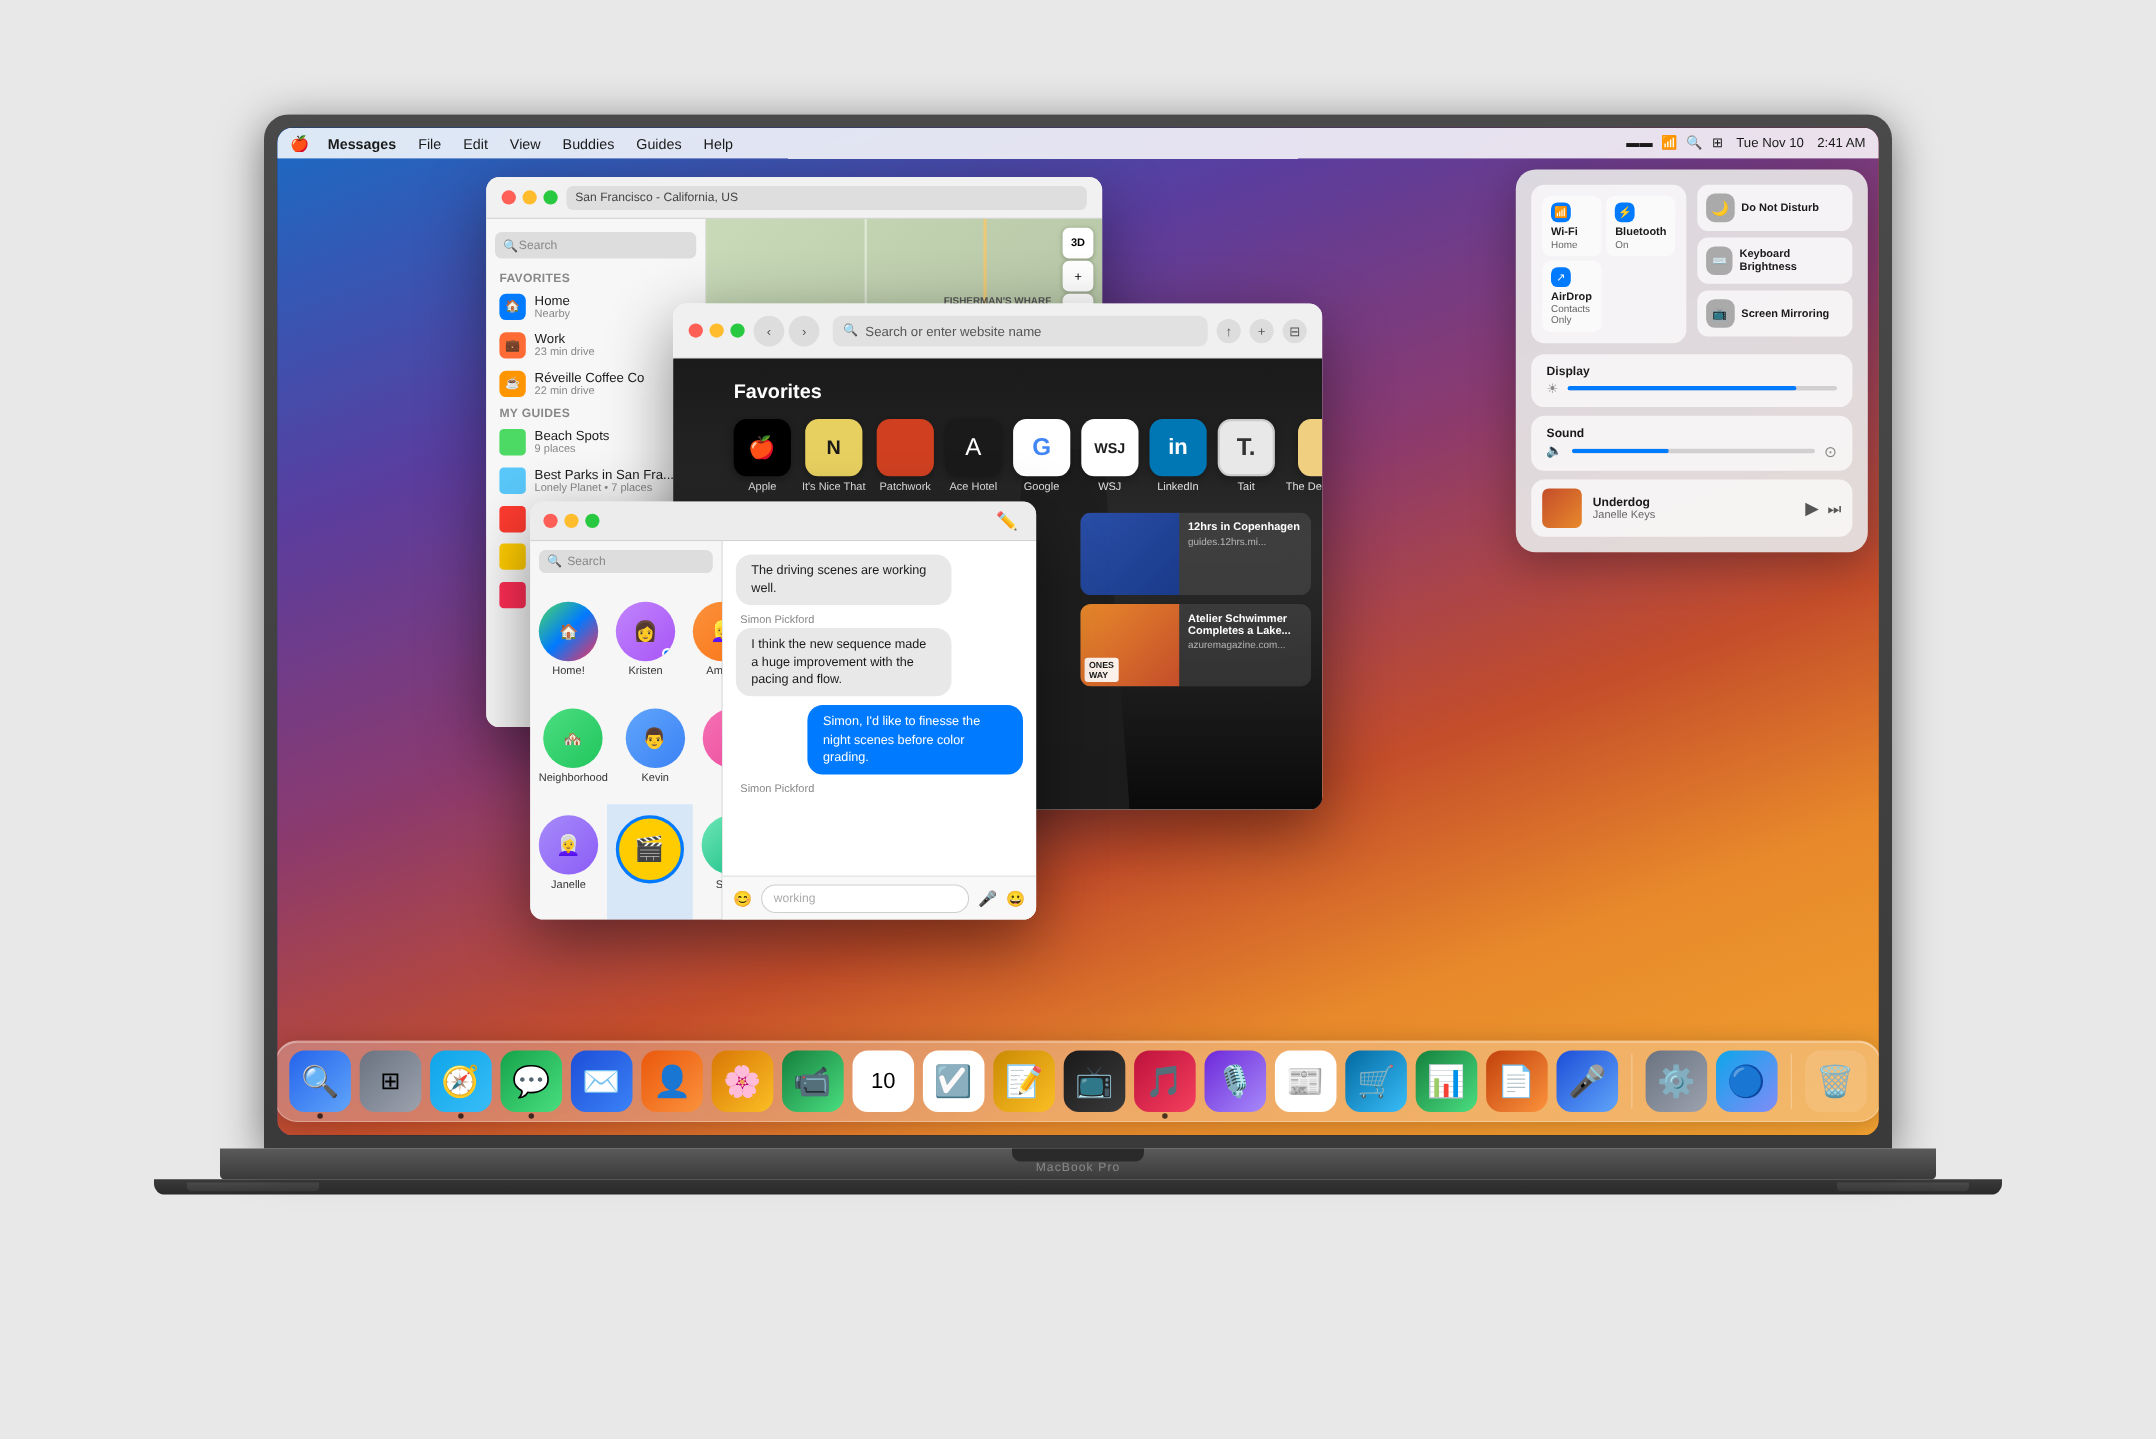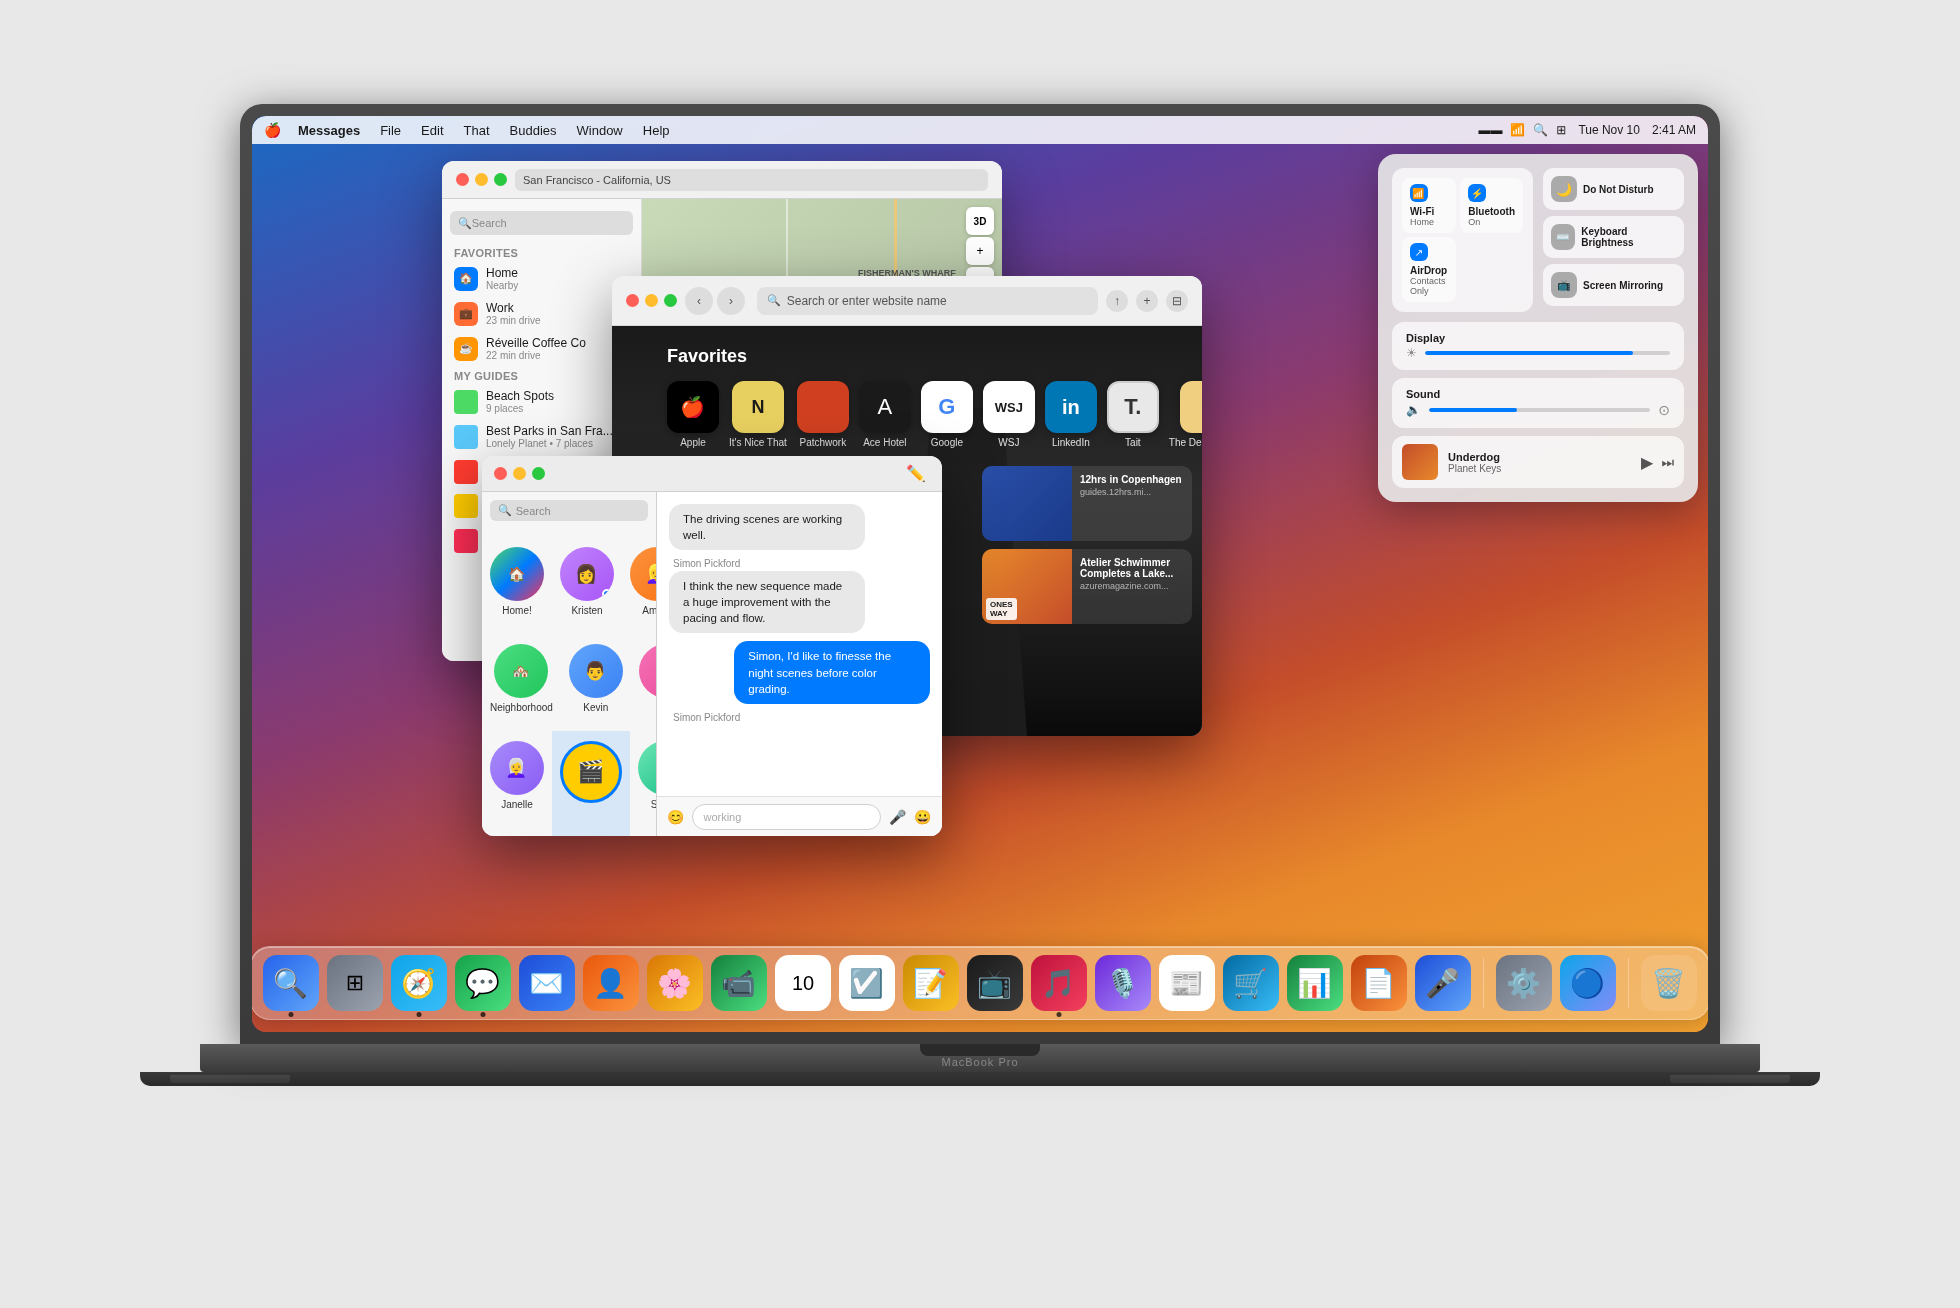--- a/index.html
+++ b/index.html
@@ -919,23 +919,23 @@
       <div class="screen">
 
         <div class="wallpaper"></div>
 
         <div class="menu-bar">
           <div class="menu-bar-apple">🍎</div>
           <div class="menu-bar-items">
             <div class="menu-bar-item bold">Messages</div>
             <div class="menu-bar-item">File</div>
             <div class="menu-bar-item">Edit</div>
-            <div class="menu-bar-item">That</div>
+            <div class="menu-bar-item">View</div>
             <div class="menu-bar-item">Buddies</div>
-            <div class="menu-bar-item">Window</div>
+            <div class="menu-bar-item">Guides</div>
             <div class="menu-bar-item">Help</div>
           </div>
           <div class="menu-bar-right">
             <div class="menu-bar-icons">
               <span>▬▬</span>
               <span>📶</span>
               <span>🔍</span>
               <span>⊞</span>
             </div>
             <div>Tue Nov 10</div>
@@ -1323,21 +1323,21 @@
                 <div class="cc-slider-fill" style="width:40%;"></div>
               </div>
               <span class="cc-slider-icon" style="font-size:14px;cursor:pointer;">⊙</span>
             </div>
           </div>
 
           <div class="cc-now-playing">
             <div class="cc-album-art"></div>
             <div class="cc-np-info">
               <div class="cc-np-title">Underdog</div>
-              <div class="cc-np-artist">Planet Keys</div>
+              <div class="cc-np-artist">Janelle Keys</div>
             </div>
             <div class="cc-np-controls">
               <span class="cc-np-btn">▶</span>
               <span class="cc-np-btn" style="font-size:14px;">⏭</span>
             </div>
           </div>
         </div>
 
         <div class="dock-container">
           <div class="dock">

